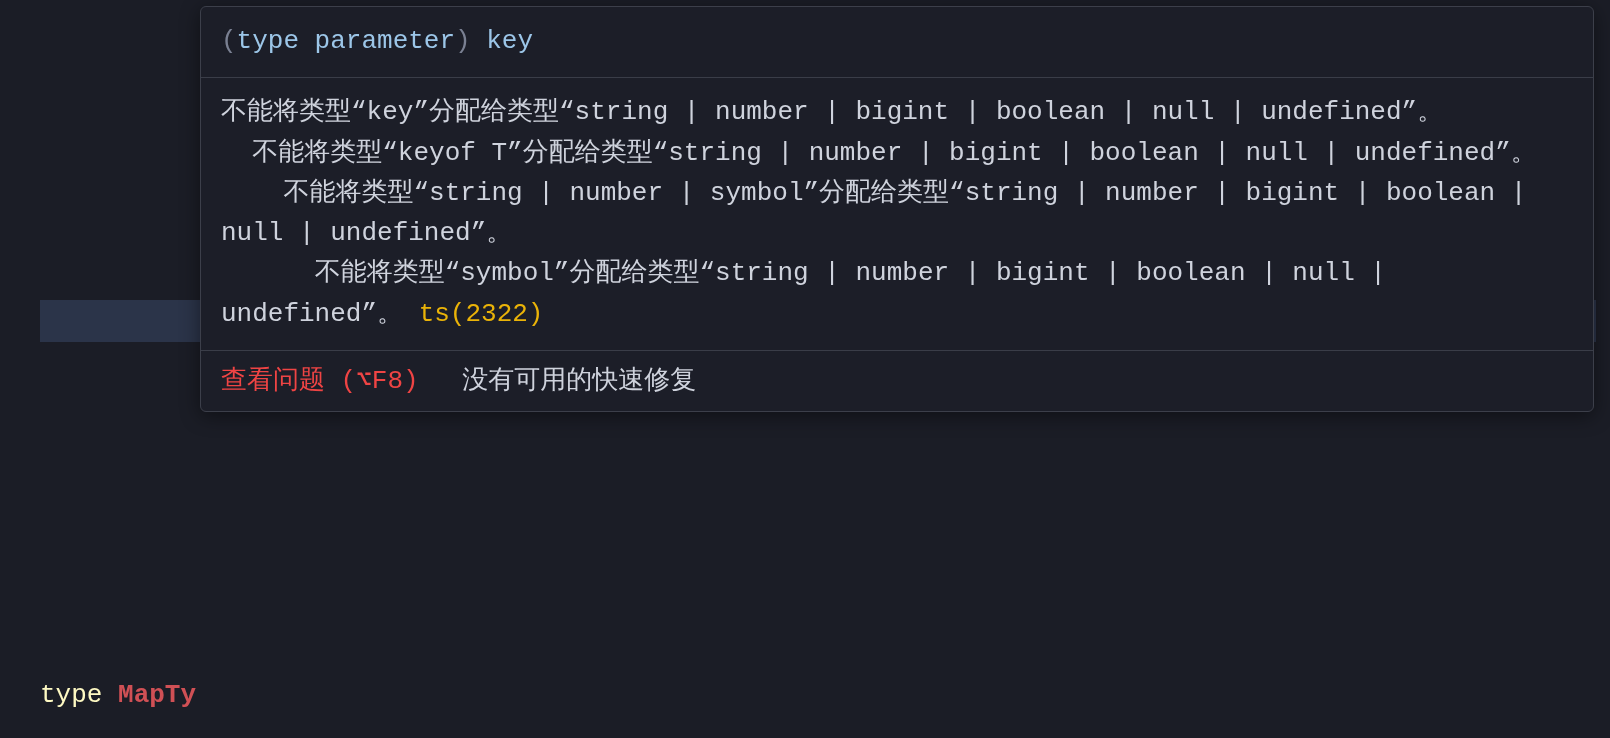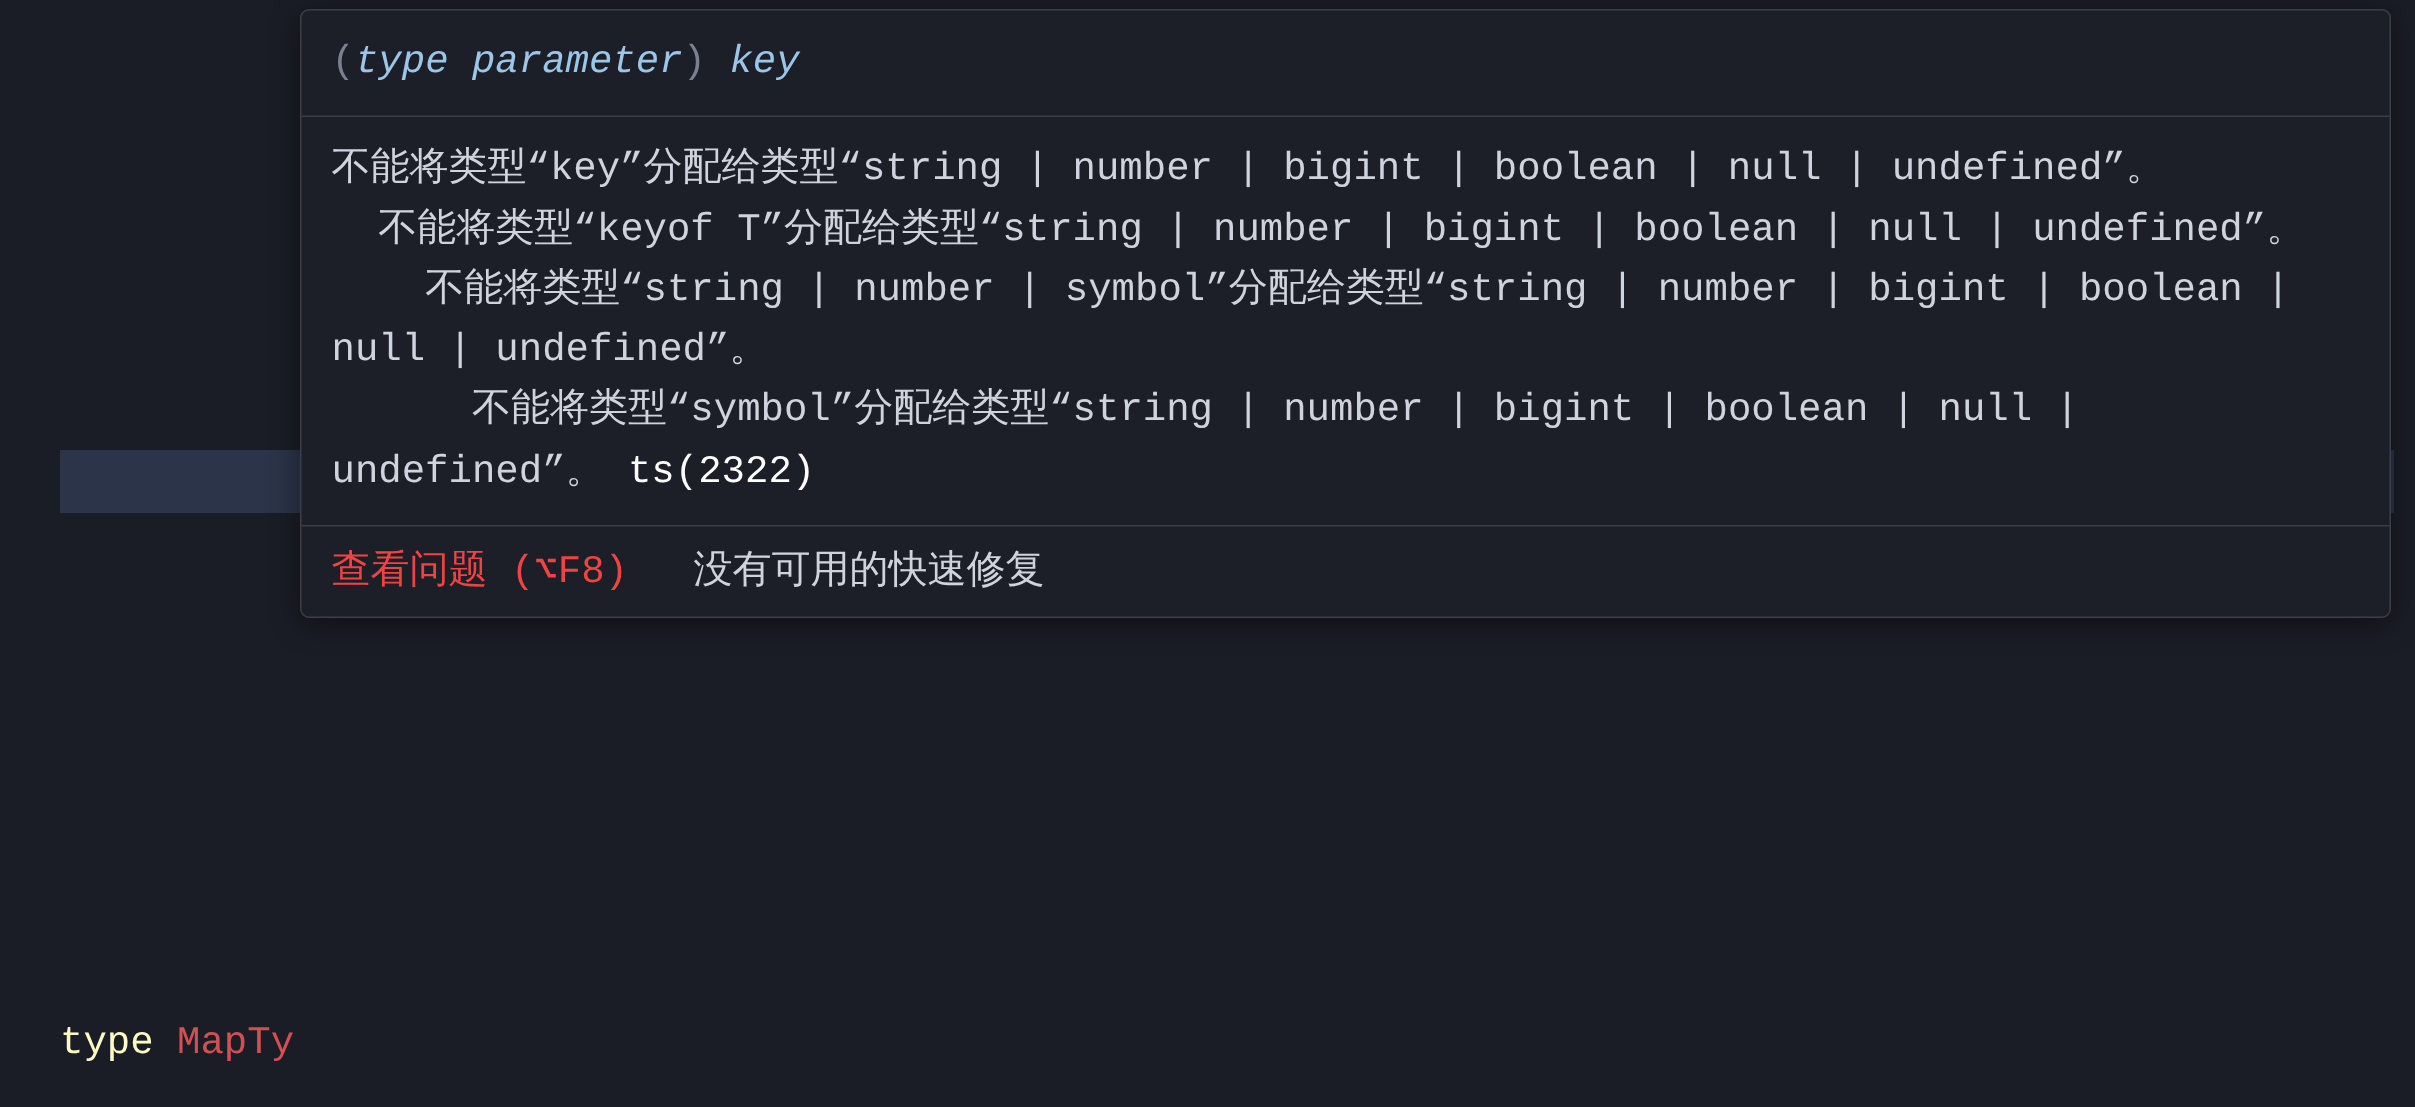--- a/index.html
+++ b/index.html
@@ -24,43 +24,43 @@
   }
   .line { height: 42px; }
 
   .line-hl {
     background:#2b3449;
     position:absolute;
     left:40px; right:14px; top:300px; height:42px;
   }
 
   .kw   { color:#fef9c3; }           
-  .typename { color:#d05055; }
+  .typename { color:#d05055;font-weight:bold; }
 
   
   .hover {
     position:absolute;
     left:200px; top:6px;
     width:1394px;
     background:#1c1e28;
     border:1px solid #3c3f4a;
     border-radius:6px;
     box-shadow:0 4px 20px rgba(0,0,0,.45);
     font-size:26px;
     line-height:1.55;
   }
   .hover-section {
     padding:14px 20px 16px 20px;
     border-bottom:1px solid #3a3d48;
   }
   .hover-section:last-child { border-bottom:none; padding-top:10px; padding-bottom:10px;}
   .sig-muted { color:#7a8092; }
-  .sig-key   { color:#9cc6e8;font-style:italic; }
+  .sig-key   { color:#9cc6e8; }
   .msg { color:#cfd3dd; white-space:pre-wrap; word-break:break-word; }
-  .ts-code { color:#ffffff; }
+  .ts-code { color:#eab308; }
   .link { color:#ef4444; cursor:pointer; }
   .footer-muted { color:#cfd3dd; margin-left:28px;margin-top:47px;}
 
   
 </style>
 </head>
 <body>
 
 <div class="line-hl" data-name="current-line-highlight"></div>
 

